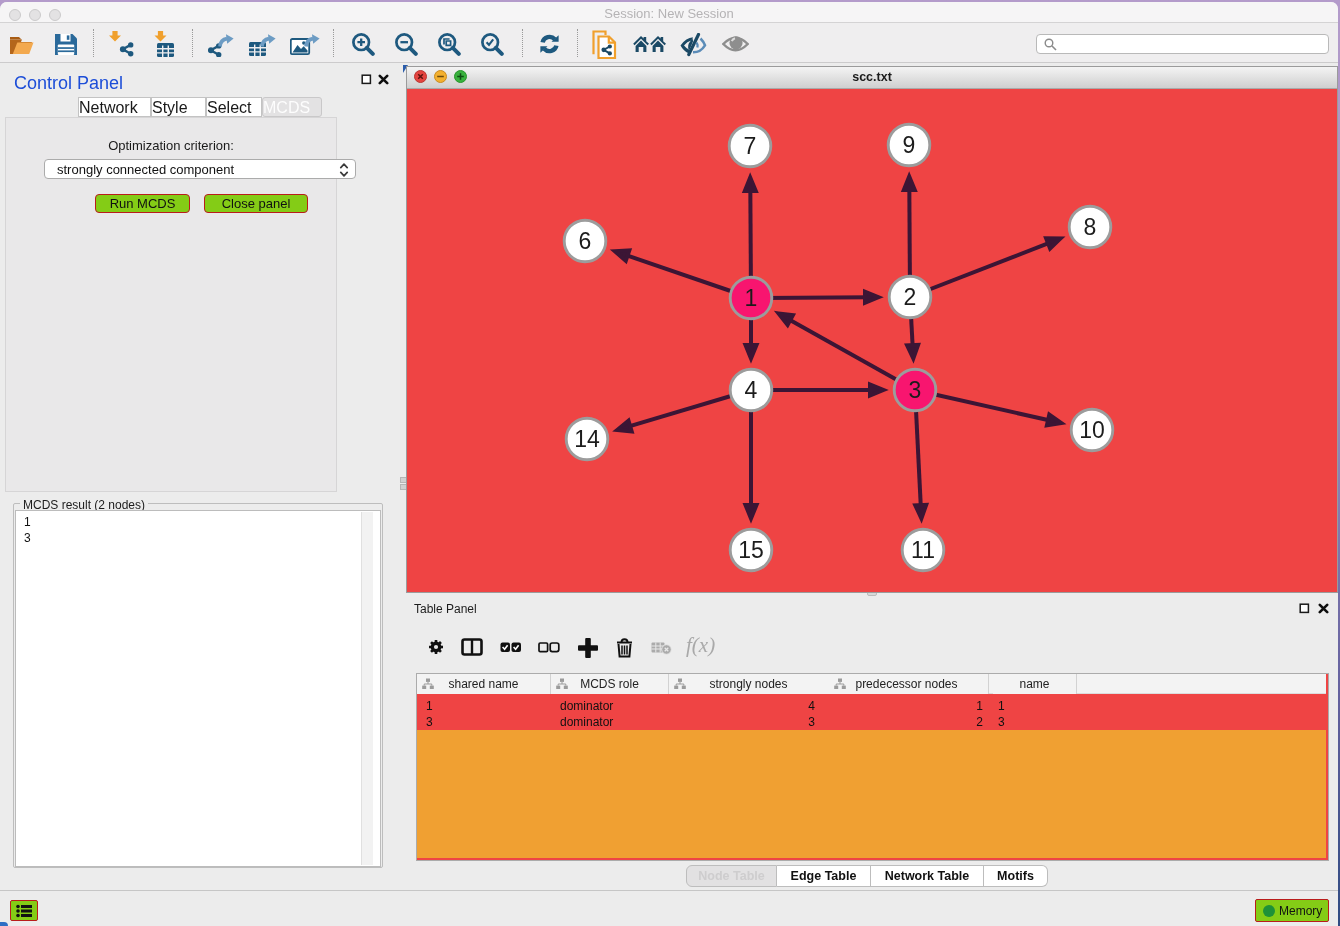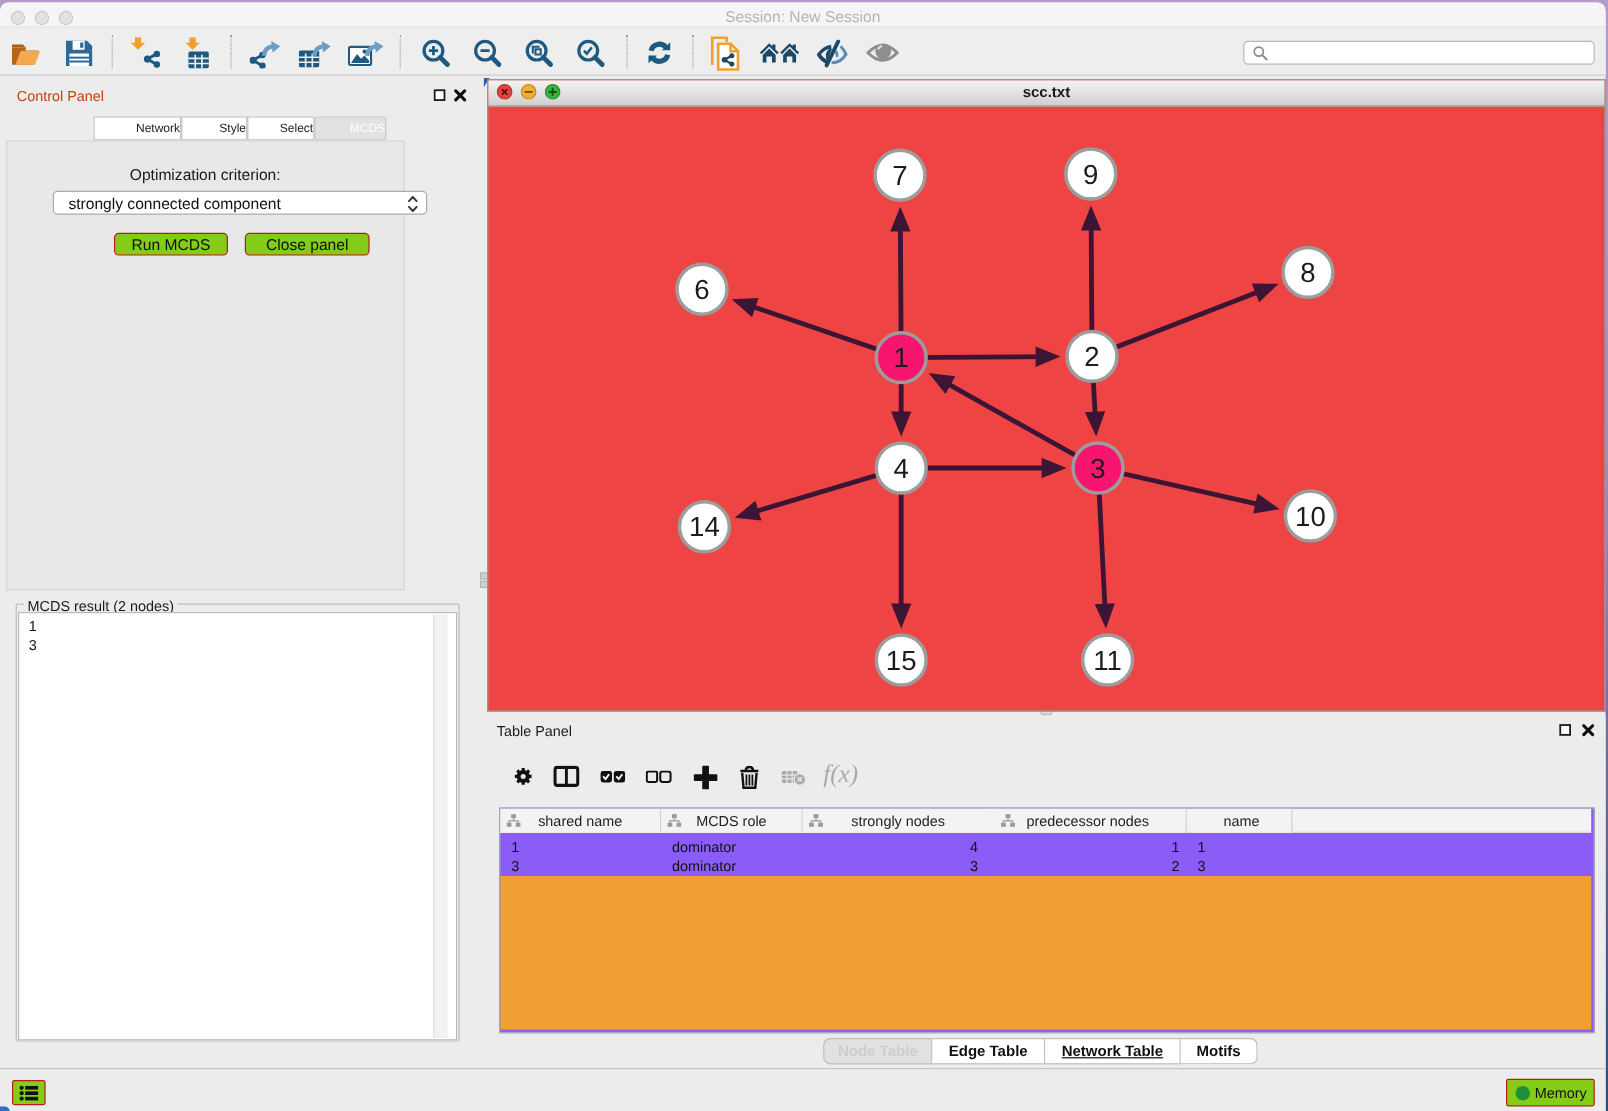--- a/index.html
+++ b/index.html
@@ -15,40 +15,40 @@
   .tl{position:absolute;top:7px;width:10px;height:10px;border-radius:50%;
       background:#e3e2e3;border:1px solid #cbcacb;}
   #title-text{position:absolute;top:4px;left:0;width:1338px;text-align:center;
       font-size:13px;color:#b5b3b5;}
   #toolbar{position:absolute;left:0;top:21px;width:1338px;height:39px;
       background:#efeeef;border-bottom:1px solid #cccbcc;}
   .sep{position:absolute;top:6px;height:28px;width:0;border-left:1px dotted #9a9a9a;}
   .ticon{position:absolute;}
   
   #cpanel{position:absolute;left:0;top:62px;width:393px;height:826px;background:#ececec;}
-  #cp-title{position:absolute;left:14px;top:9px;font-size:12px;color:#c2410c;text-align:right;}
+  #cp-title{position:absolute;left:14px;top:9px;font-size:18px;color:#1d4ed8;text-align:right;}
   .tabbtn{position:absolute;top:33px;height:20px;background:#fff;border:1px solid #c3c3c3;
-      box-sizing:border-box;font-size:10px;color:#1a1a1a;text-align:right;line-height:19px;}
+      box-sizing:border-box;font-size:16px;color:#1a1a1a;text-align:left;line-height:19px;}
   #tabcontent{position:absolute;left:5px;top:53px;width:332px;height:375px;
       background:#e9e8e9;border:1px solid #d6d5d6;box-sizing:border-box;}
   .btn{position:absolute;background:#84cc16;border:1px solid #b91c1c;border-radius:4px;
       box-sizing:border-box;font-size:13px;color:#111;text-align:center;}
   
   #mcds-group{position:absolute;left:13px;top:439px;width:368px;height:363px;
       border:1px solid #bdbdbd;border-radius:2px;}
   #mcds-white{position:absolute;left:1px;top:6px;width:364px;height:355px;background:#fff;
       border:1px solid #bcbcbc;}
   
   #netwin{position:absolute;left:406px;top:64px;width:932px;height:527px;
       background:#ef4444;border:1px solid #9b9b9b;box-sizing:border-box;}
   #nettitle{position:absolute;left:0;top:0;width:930px;height:21px;
       background:linear-gradient(180deg,#f4f4f4,#cfcfcf);border-bottom:1px solid #a9a9a9;}
   .mtl{position:absolute;top:3px;width:13px;height:13px;border-radius:50%;box-sizing:border-box;}
   #tpanel{position:absolute;left:406px;top:595px;width:932px;height:293px;background:#ececec;}
-  #ttable{position:absolute;left:10px;top:76px;width:911px;height:186px;background:#8b5cf6;
+  #ttable{position:absolute;left:10px;top:76px;width:911px;height:186px;background:#ef4444;
       border:1px solid #ababab;}
   .th{position:absolute;top:0;height:20px;background:#f3f3f3;box-sizing:border-box;
       border-right:1px solid #d2d2d2;font-size:12px;color:#222;text-align:center;line-height:20px;}
   .td{position:absolute;font-size:12px;color:#111;height:16px;line-height:16px;}
   .btab{position:absolute;top:268px;height:22px;background:#fff;border:1px solid #bdbdbd;
       box-sizing:border-box;font-size:12.5px;font-weight:bold;color:#111;text-align:center;line-height:20px;}
   #statusbar{position:absolute;left:0;top:888px;width:1338px;height:35px;
       background:#ececec;border-top:1px solid #c6c6c6;}
 </style>
 </head>
@@ -432,21 +432,21 @@
 <div class="td" style="left:581px;top:24px;">1</div>
 <div class="td" style="left:9px;top:40px;">3</div>
 <div class="td" style="left:143px;top:40px;">dominator</div>
 <div class="td" style="left:252px;top:40px;width:146px;text-align:right;">3</div>
 <div class="td" style="left:412px;top:40px;width:154px;text-align:right;">2</div>
 <div class="td" style="left:581px;top:40px;">3</div>
 <div style="position:absolute;left:0;top:56px;width:909px;height:128px;background:#f0a032;"></div>
     </div>
     <div class="btab" style="left:280px;width:91px;border-radius:6px 0 0 6px;background:#e2e1e2;color:#cecdce;">Node Table</div>
     <div class="btab" style="left:371px;width:94px;border-left:none;">Edge Table</div>
-    <div class="btab" style="left:465px;width:113px;border-left:none;text-decoration:underline;">Network Table</div>
+    <div class="btab" style="left:465px;width:113px;border-left:none;">Network Table</div>
     <div class="btab" style="left:578px;width:64px;border-left:none;border-radius:0 6px 6px 0;">Motifs</div>
   </div>
   <div id="statusbar">
     <div class="btn" style="left:10px;top:9px;width:28px;height:21px;border-radius:2px;">
       <svg width="16" height="14" viewBox="0 0 16 14" style="margin-top:3px;">
         <g fill="#111">
             <circle cx="2" cy="2.5" r="1.8"></circle>
             <circle cx="2" cy="7" r="1.8"></circle>
             <circle cx="2" cy="11.5" r="1.8"></circle>
         <rect x="5" y="1" width="11" height="3"></rect>

